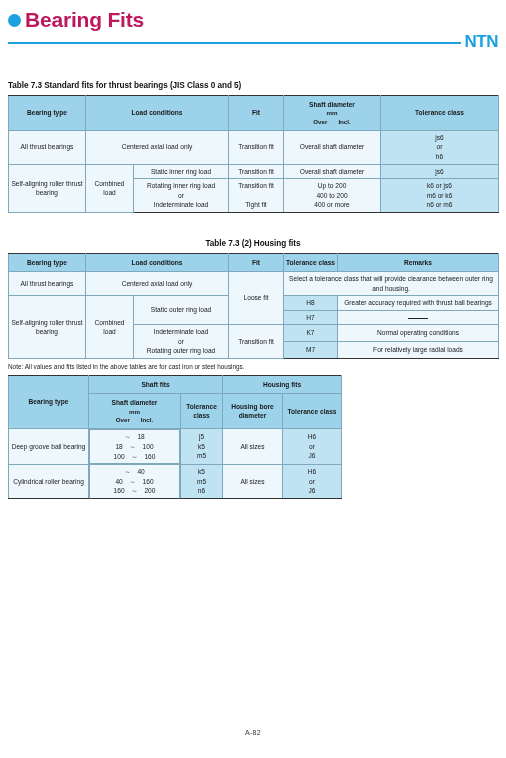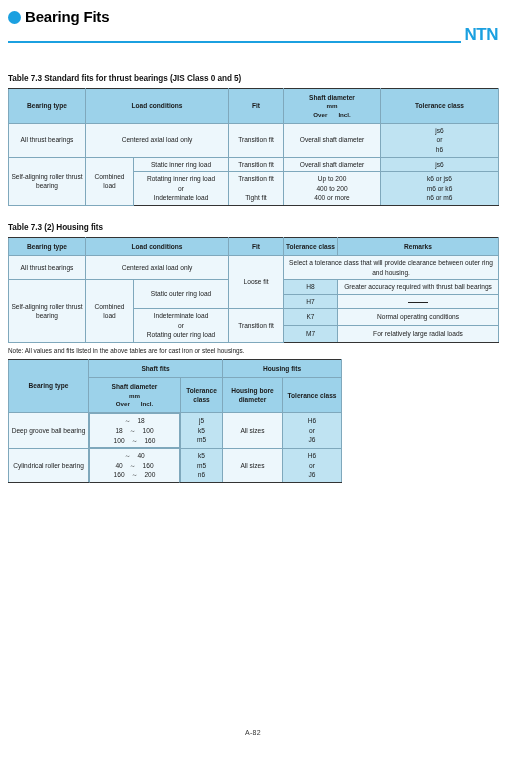--- a/index.html
+++ b/index.html
@@ -28,28 +28,28 @@
   }
   .bullet-dot {
     width: 13px;
     height: 13px;
     border-radius: 50%;
     background: #1BA0E0;
     flex: 0 0 auto;
     margin-top: 1px;
   }
   .page-title {
-    font-size: 15px;
+    font-size: 21px;
     font-weight: bold;
     letter-spacing: -0.2px;
-    color: #000000;
+    color: #be185d;
   }
   .header-rule-row {
     display: flex;
-    align-items: flex-end;
+    align-items: center;
     margin-top: 3px;
   }
   .header-rule {
     flex: 1 1 auto;
     height: 2px;
     background: #1BA0E0;
   }
   .ntn-logo {
     font-size: 17px;
     font-weight: bold;
@@ -65,21 +65,21 @@
     padding: 0 8px;
     margin-top: 30px;
   }
   .tbl-caption {
     font-size: 8.2px;
     font-weight: bold;
     color: #111111;
     letter-spacing: -0.05px;
     line-height: 1.45;
   }
-  .caption-gap { margin-top: 16px; }
+  .caption-gap { margin-top: 25px; text-align: center; }
 
   table.fits {
     border-collapse: collapse;
     table-layout: fixed;
     width: 490px;
     margin-top: 3px;
     font-size: 6.6px;
     color: #1a1a1a;
   }
   table.fits.narrow { width: 333px; }

